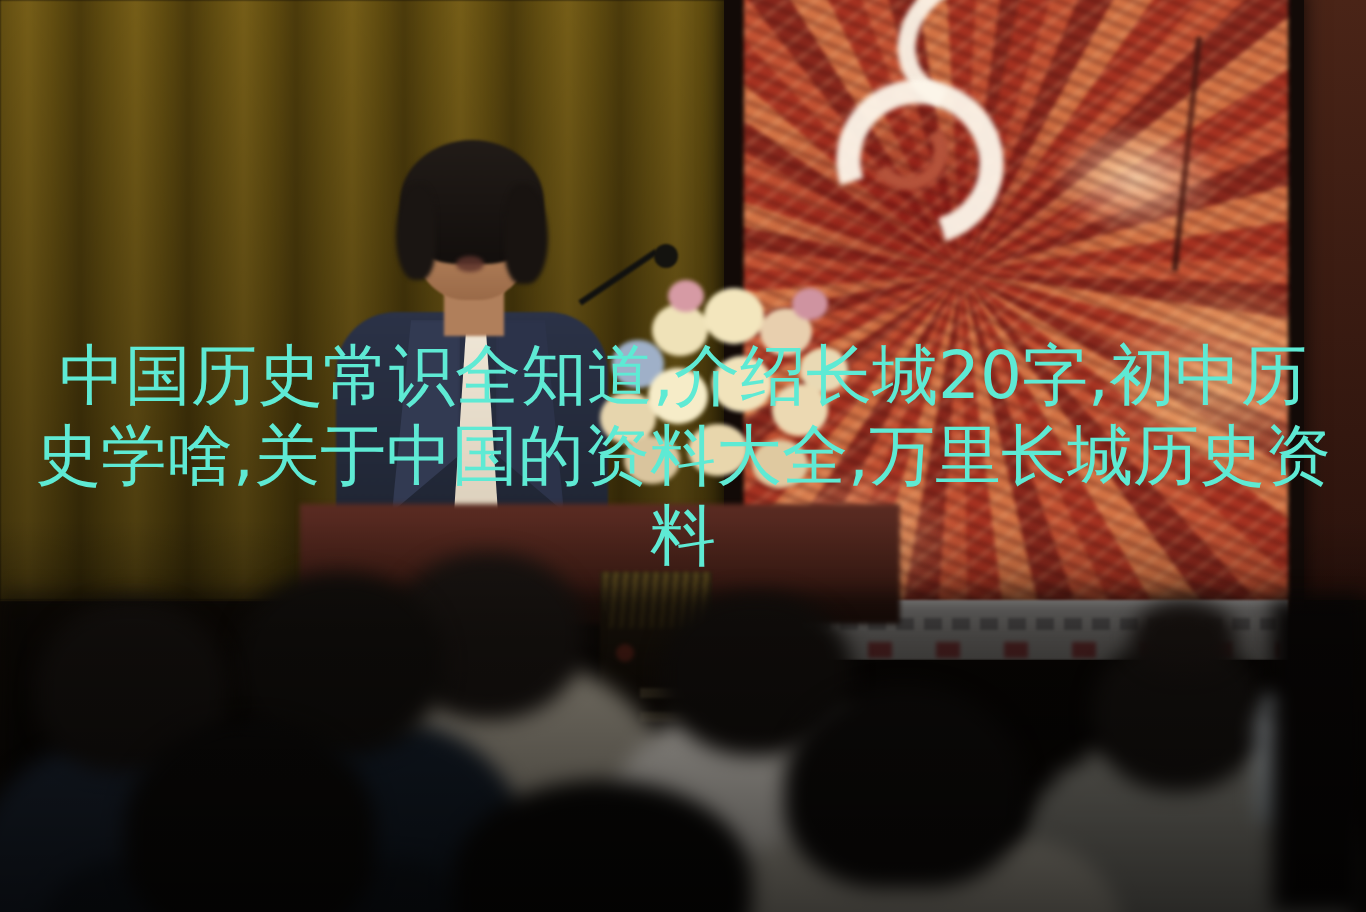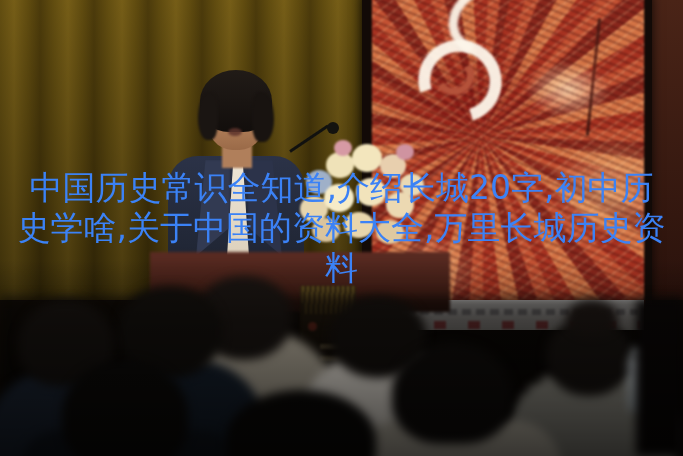--- a/index.html
+++ b/index.html
@@ -309,15 +309,15 @@
   <div class="aud" id="a1-body"></div>
   <div class="aud" id="a1-head"></div>
   <div class="aud" id="a7-body"></div>
   <div class="aud" id="a7-head"></div>
   <div class="aud" id="a3-body"></div>
   <div class="aud" id="a3-head"></div>
   <div class="aud" id="a5-head"></div>
   <div class="aud" id="aud-dark-r"></div>
   <div class="layer" id="aud-vig"></div>
 
-  <div id="caption" style="color: #3b82f6;">中国历史常识全知道,介绍长城20字,初中历史学啥,关于中国的资料大全,万里长城历史资料</div>
+  <div id="caption" style="color: #5eead4;">中国历史常识全知道,介绍长城20字,初中历史学啥,关于中国的资料大全,万里长城历史资料</div>
 
 </div>
 
 </body></html>

